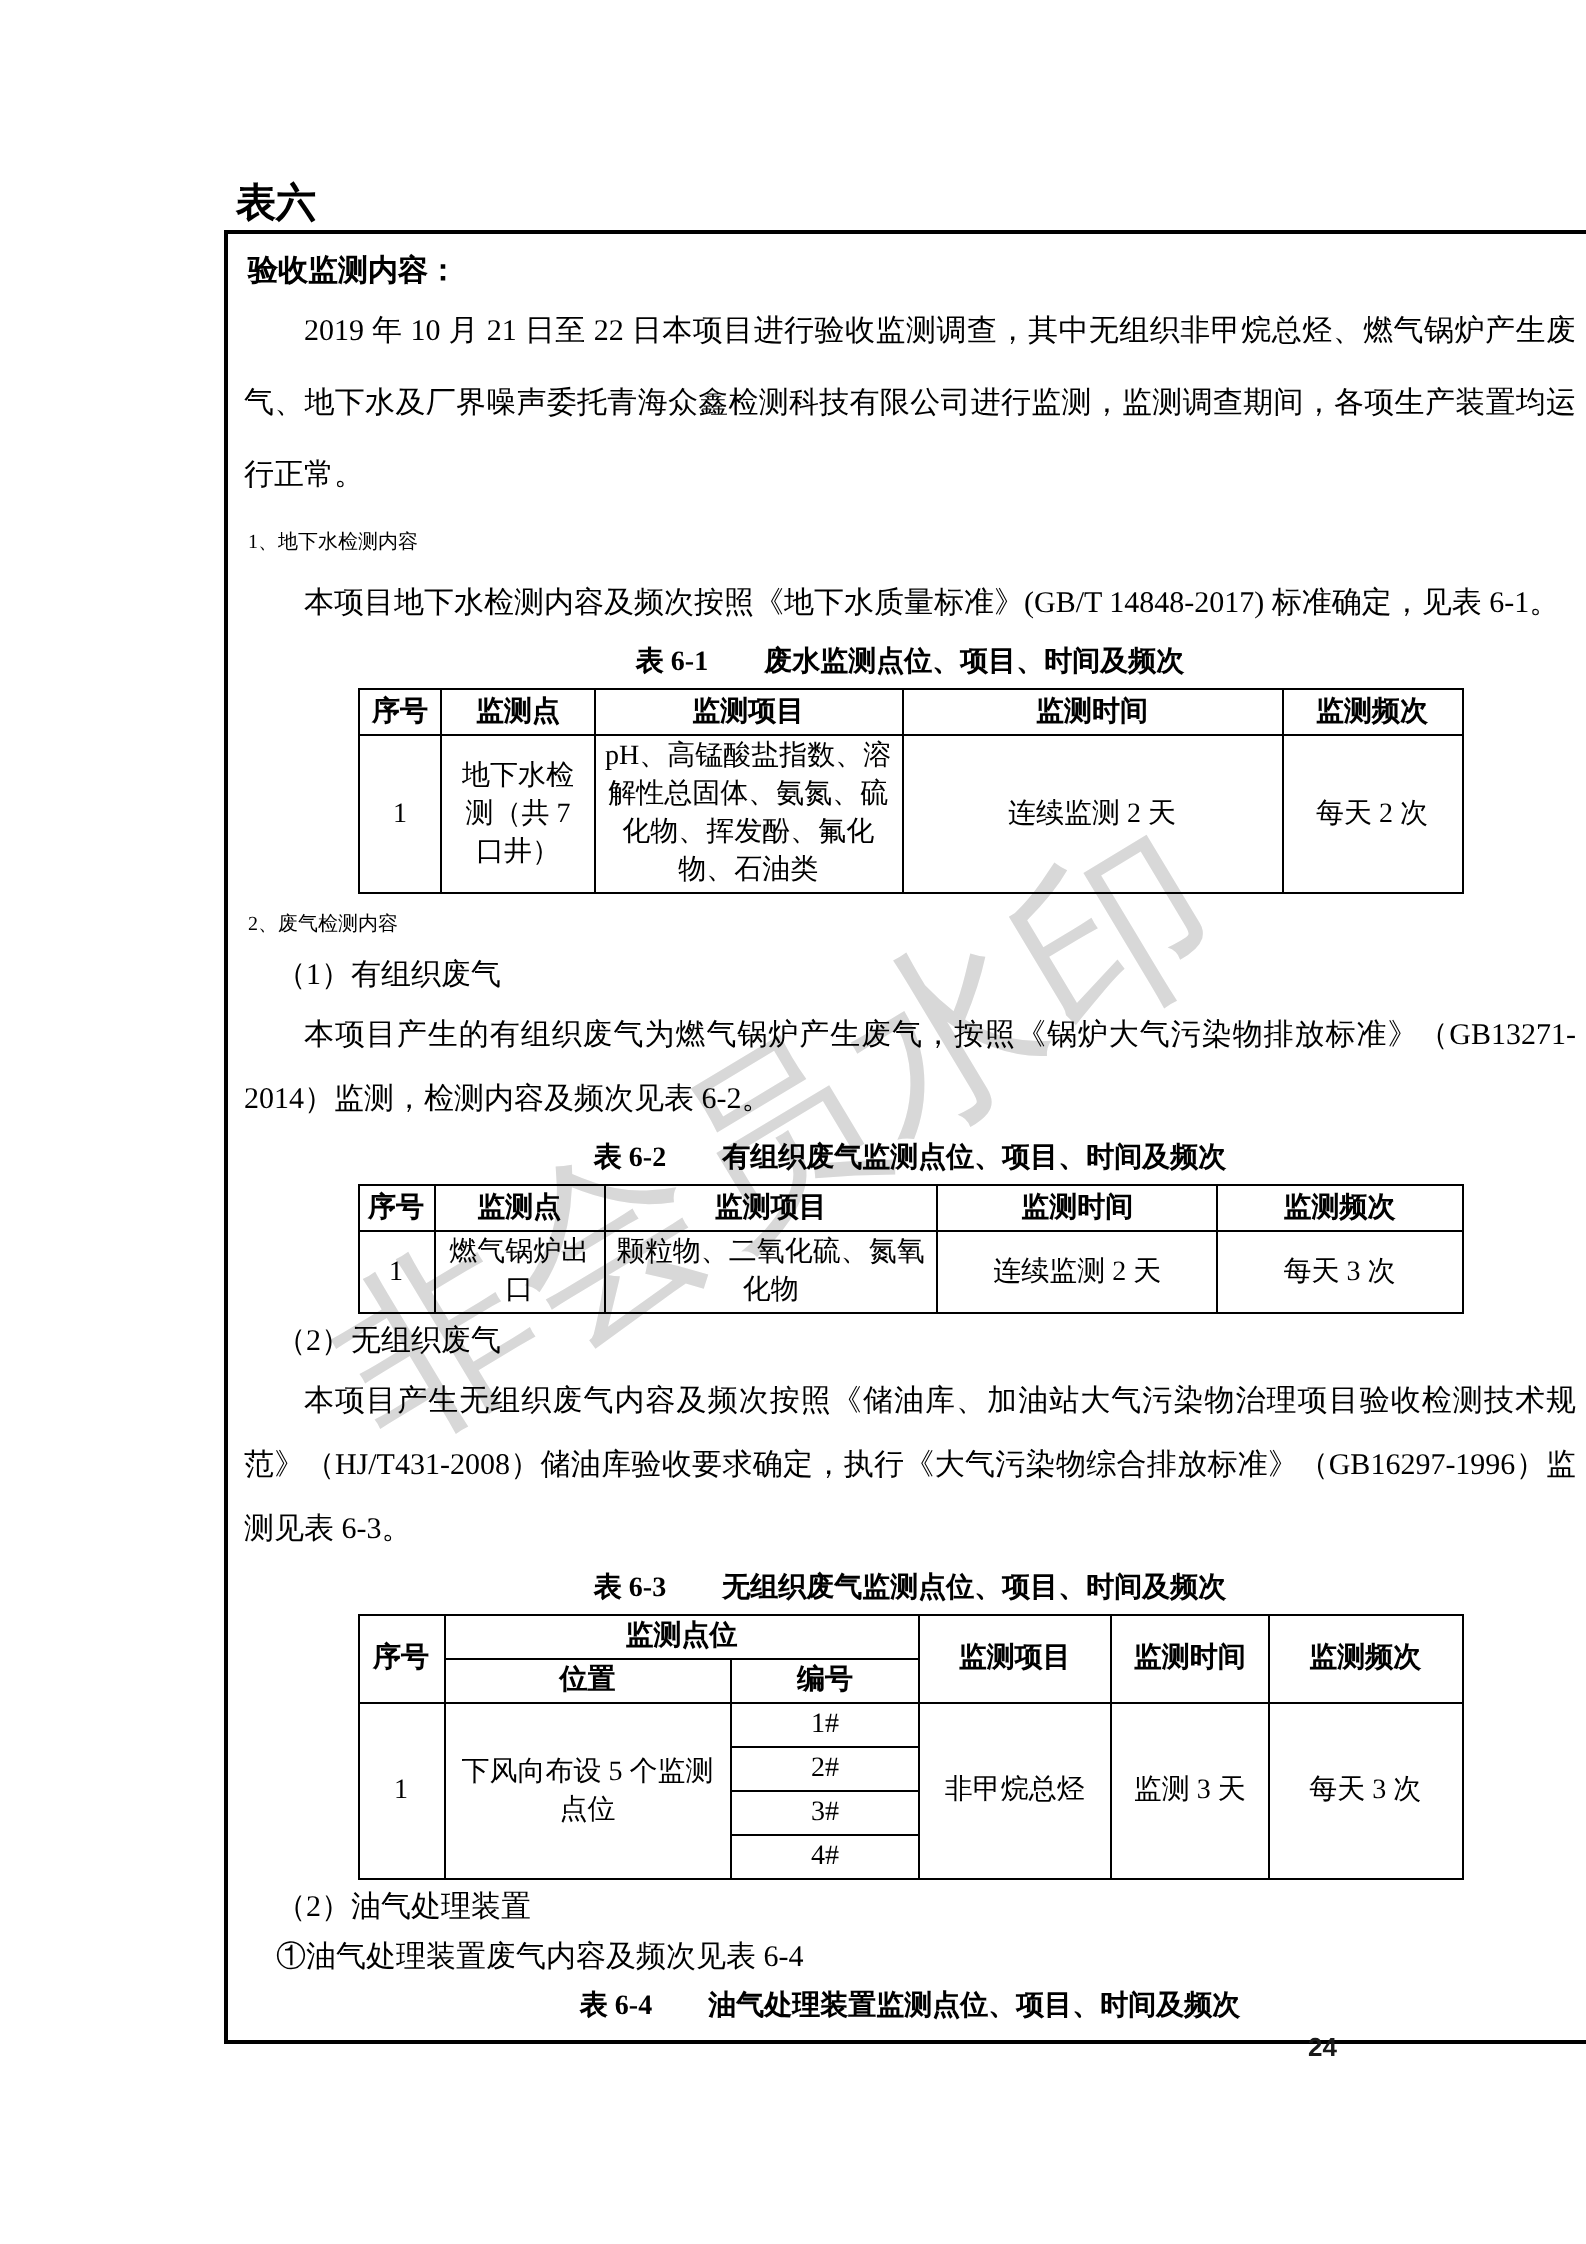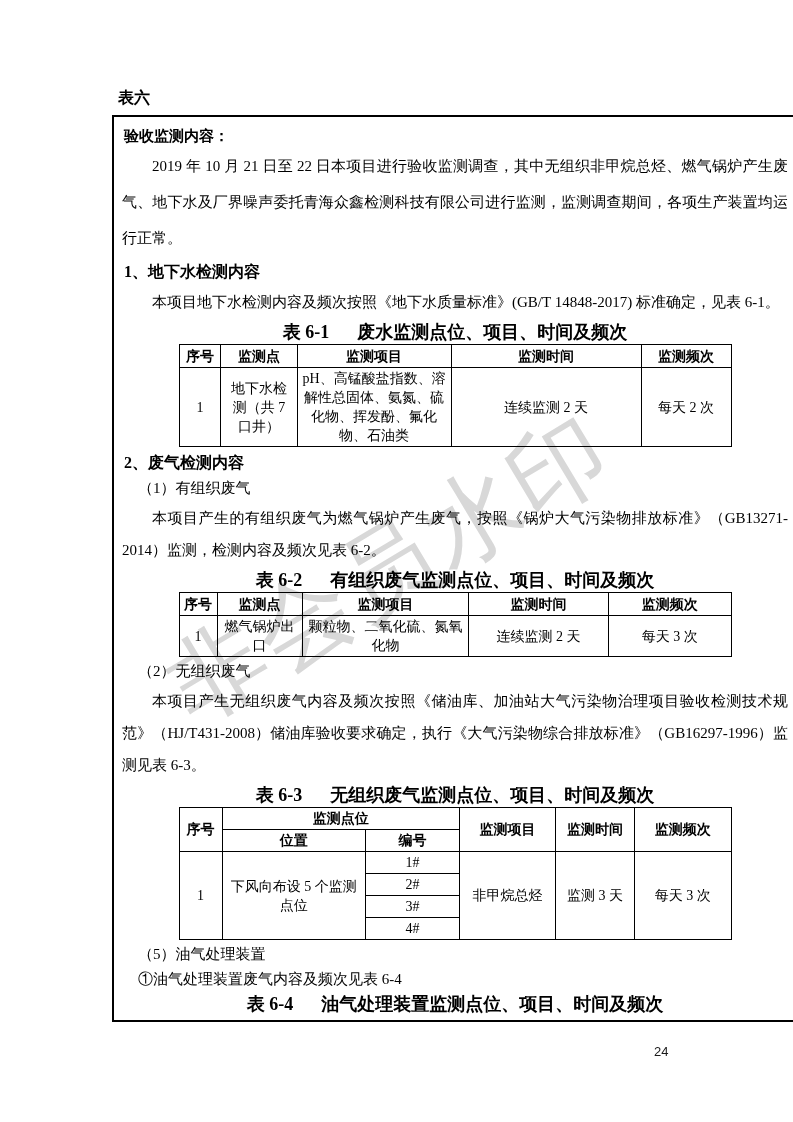--- a/index.html
+++ b/index.html
@@ -21,62 +21,63 @@
     letter-spacing:3px;
     transform:rotate(-31deg);
     transform-origin:center;
     z-index:0;
     white-space:nowrap;
     user-select:none;
   }
   .outer-label{
     position:absolute;
     left:118px;top:88px;
-    font-size:16px;font-weight:bold;
+    font-size:20px;font-weight:bold;
     z-index:2;
   }
   .main-box{
     position:absolute;
     left:112px;top:115px;
     width:686px;height:907px;
     border:2px solid #000;
     box-sizing:border-box;
     padding:0 8px;
     overflow:hidden;
     z-index:1;
   }
   .h-main{font-size:15px;font-weight:bold;margin:8px 0 0 2px;line-height:22px;}
-  .h-sec{font-size:16px;font-weight:bold;margin:5px 0 0 2px;line-height:22px;}
+  .h-sec{font-size:10px;font-weight:normal;margin:5px 0 0 2px;line-height:22px;}
   .h-sub{font-size:15px;font-weight:normal;margin:3px 0 0 16px;line-height:22px;font-family:Liberation Serif, serif;}
   .para{font-size:15px;line-height:36px;text-indent:2em;text-align:justify;margin:1px 0 0 0;}
   .para-sm{font-size:15px;line-height:32px;text-indent:2em;text-align:justify;margin:3px 0 0 0;}
   .tbl-caption{
     display:flex;justify-content:center;gap:28px;
-    font-size:18px;font-weight:bold;line-height:20px;
+    font-size:14px;font-weight:bold;line-height:20px;
     margin:4px 0 2px 0;
   }
   table{
     width:553px;margin:0 auto;
     border-collapse:collapse;table-layout:fixed;
     background:transparent;
   }
   th,td{
     border:1.6px solid #000;
     font-size:14px;line-height:19px;
     text-align:center;vertical-align:middle;
     padding:1px 3px;
     overflow:hidden;
   }
   th{font-weight:bold;}
   td{font-weight:normal;}
   .page-number{
-    position:absolute;left:654px;top:1044px;
+    position:absolute;left:654px;top:1016px;
     font-size:13px;color:#1a1a1a;
     font-family:"Liberation Sans","DejaVu Sans",sans-serif;
     z-index:1;
+    font-weight:bold;
   }
 </style>
 </head>
 <body>
 
 <div class="page">
 
   <div class="watermark">非会员水印</div>
 
   <div class="outer-label">表六</div>
@@ -202,21 +203,21 @@
       </tr>
       <tr style="height:21px">
         <td>3#</td>
       </tr>
       <tr style="height:21px">
         <td>4#</td>
       </tr>
     </tbody>
       </table>
 
-    <div class="h-sub">（5）油气处理装置</div>
+    <div class="h-sub">（2）油气处理装置</div>
 
     <div class="h-sub">①油气处理装置废气内容及频次见表 6-4</div>
 
     <div class="tbl-caption">
       <span>表 6-4</span>
       <span>油气处理装置监测点位、项目、时间及频次</span>
     </div>
 
   </div>
 

